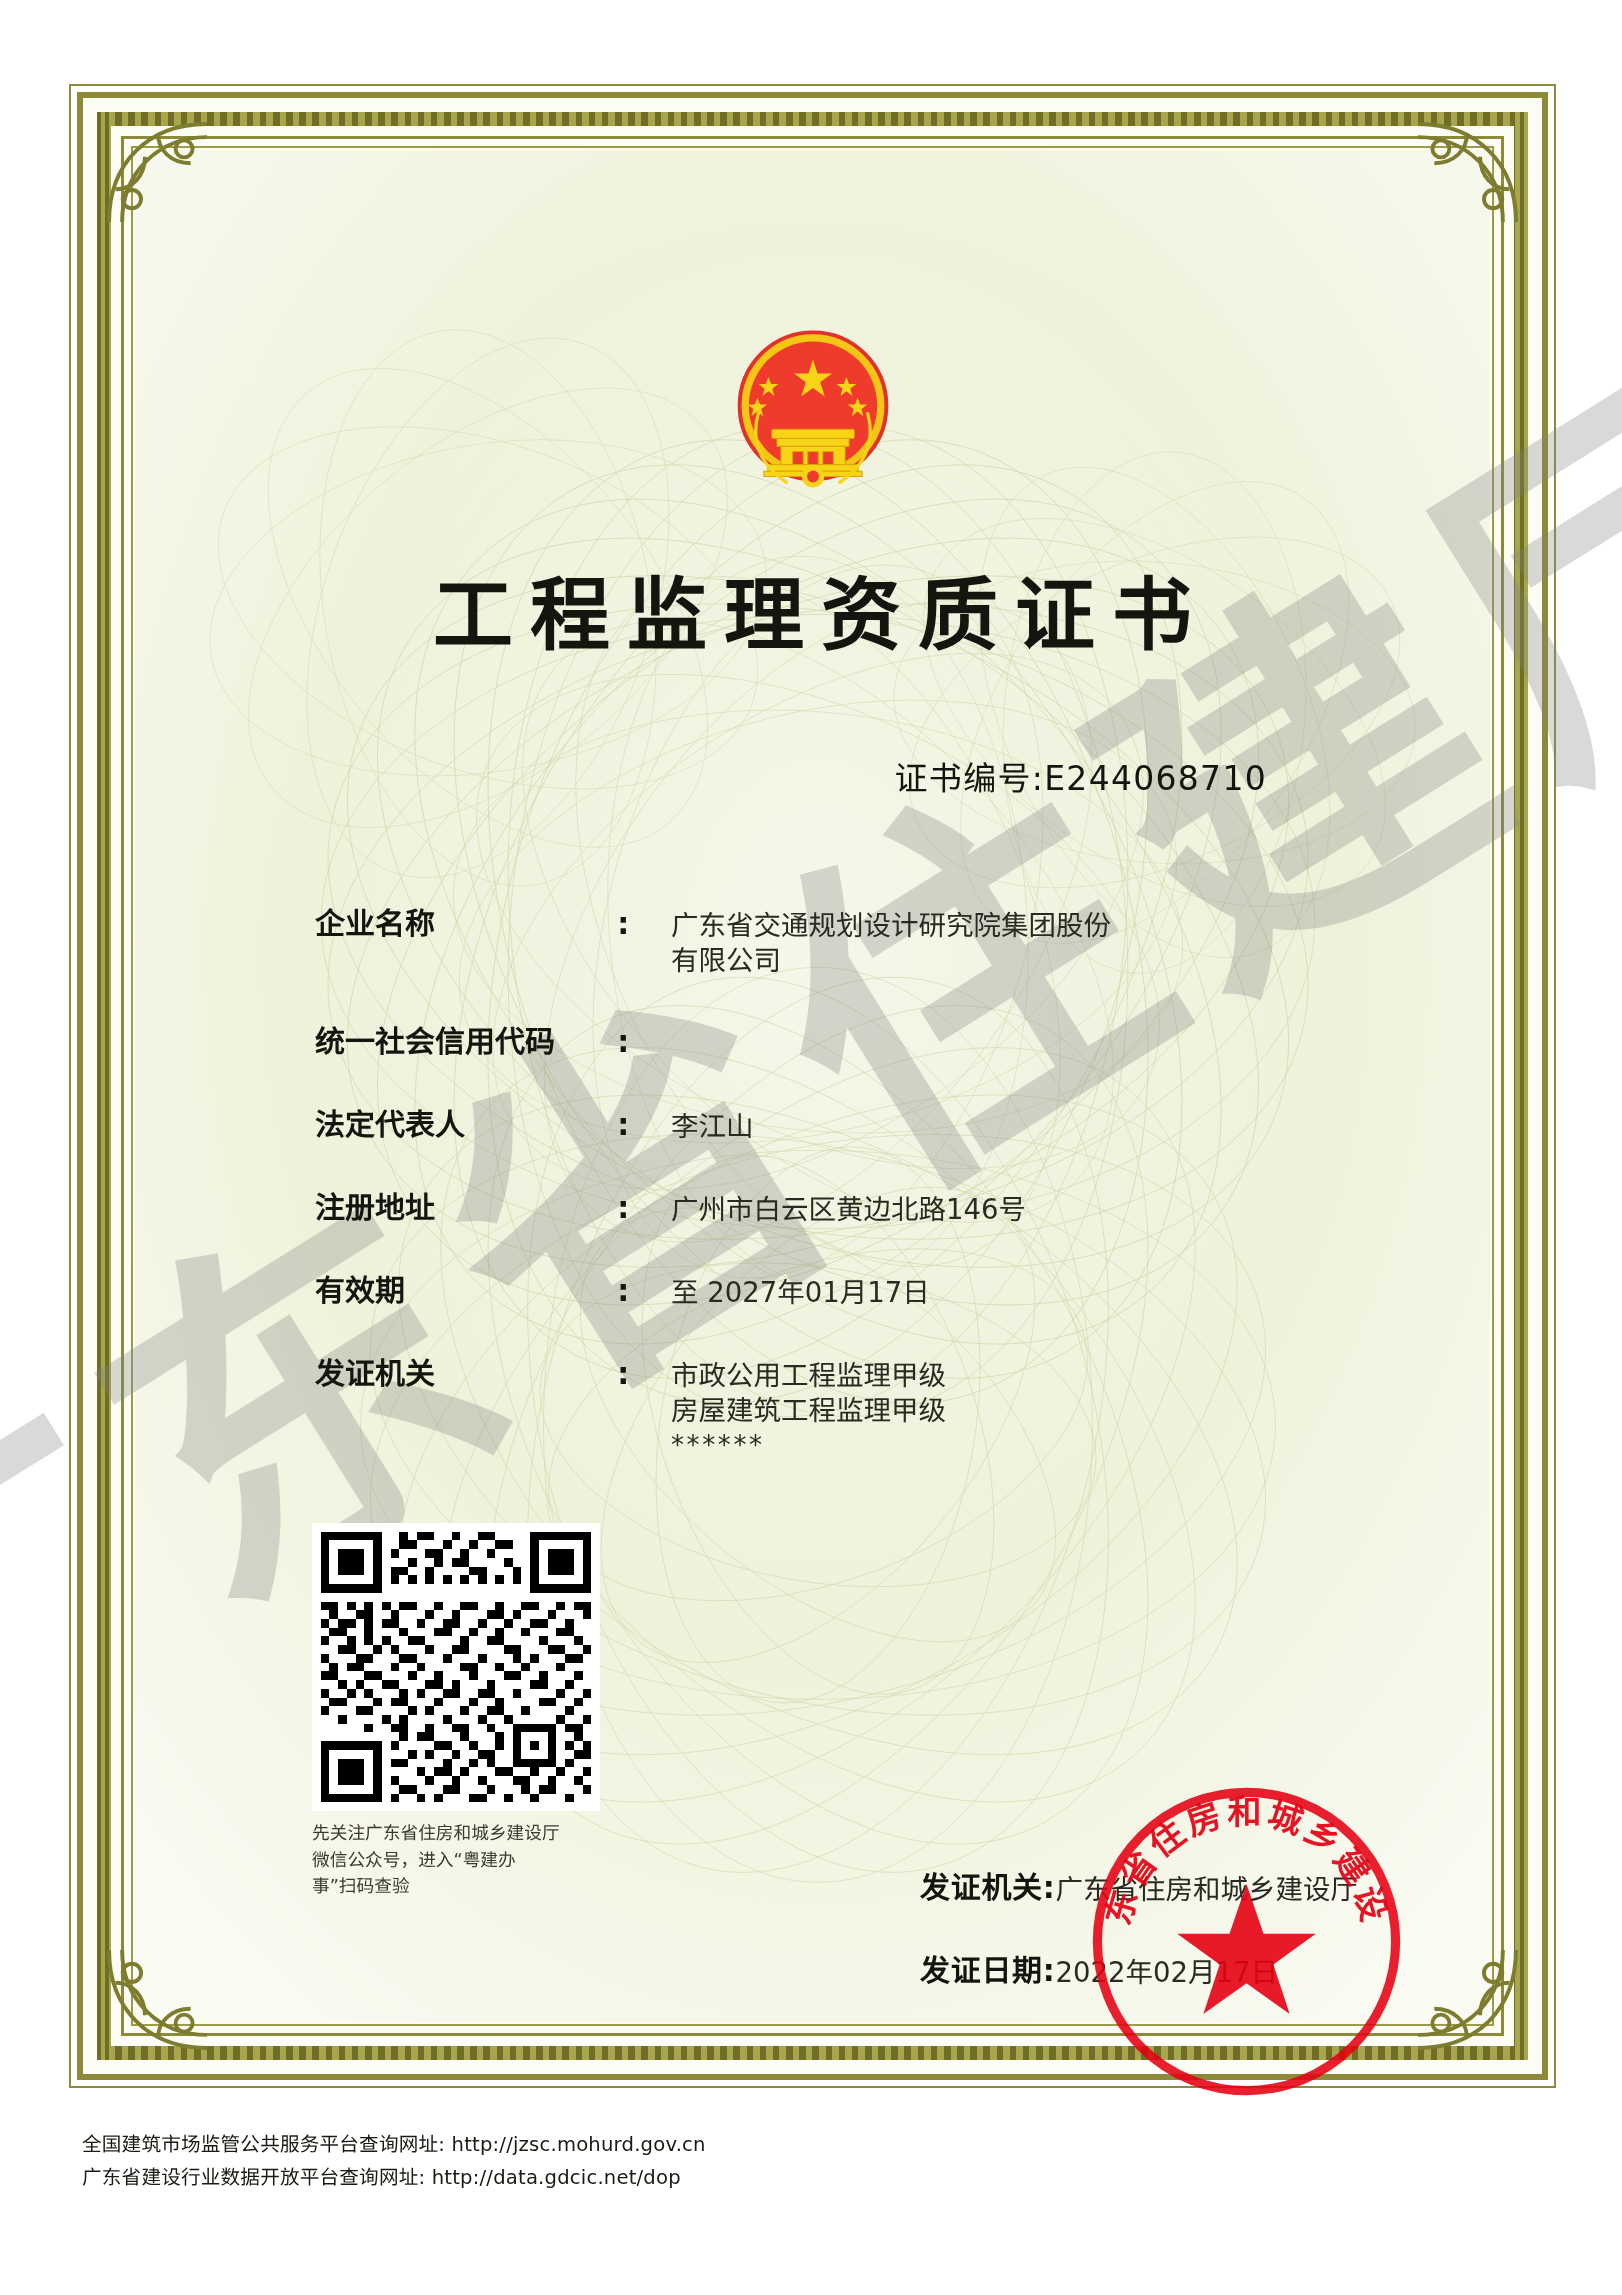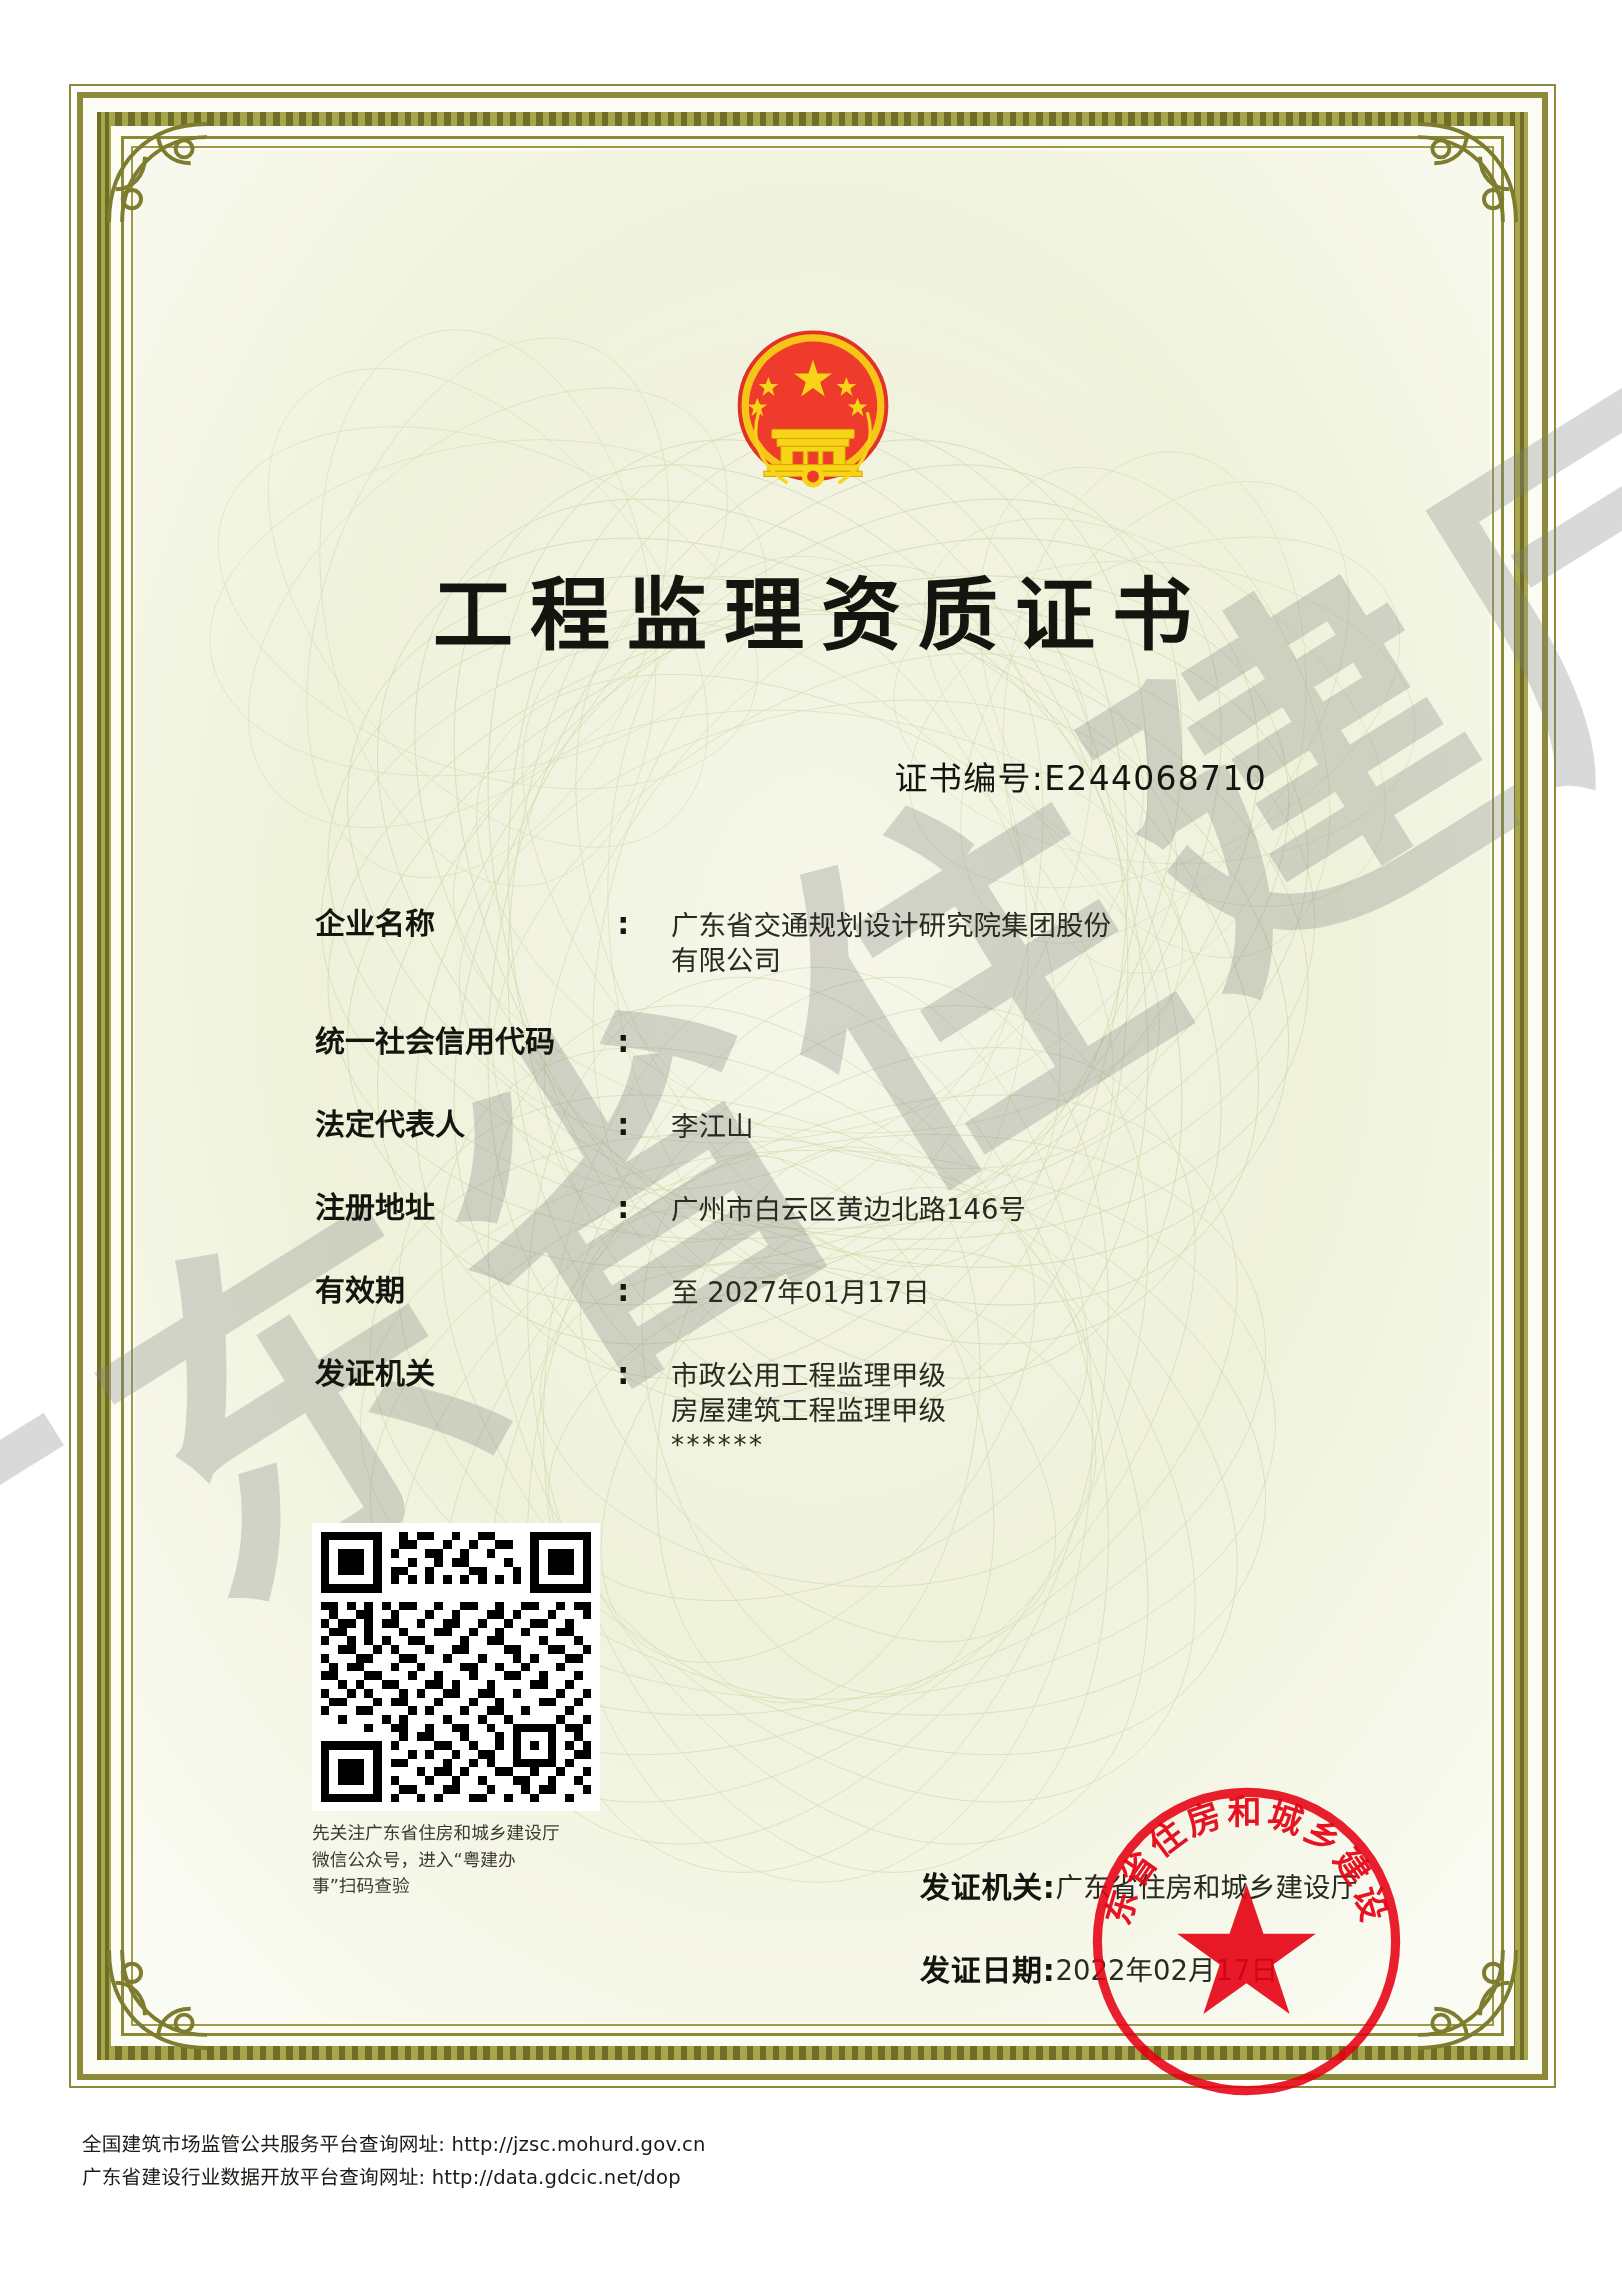--- a/index.html
+++ b/index.html
@@ -204,21 +204,21 @@
 
   
   .issuer-block {
     position: absolute;
     left: 837px;
     top: 1765px;
     width: 575px;
   }
   .issuer-row {
     display: flex;
-    align-items: center;
+    align-items: flex-end;
     margin-bottom: 39px;
     font-size: 30px;
     color: #15150f;
   }
   .issuer-label {
     font-weight: 700;
     white-space: nowrap;
     letter-spacing: 0.7px;
   }
   .issuer-value {

